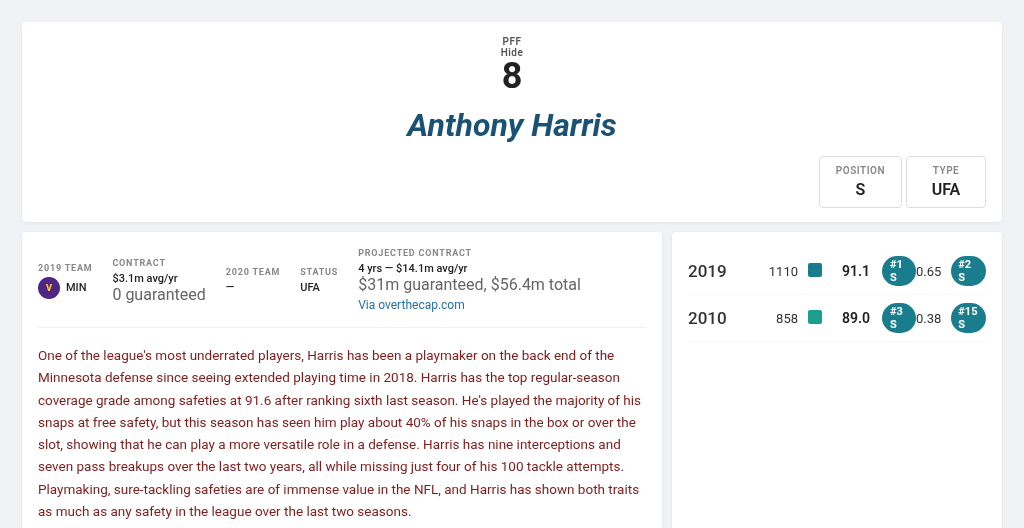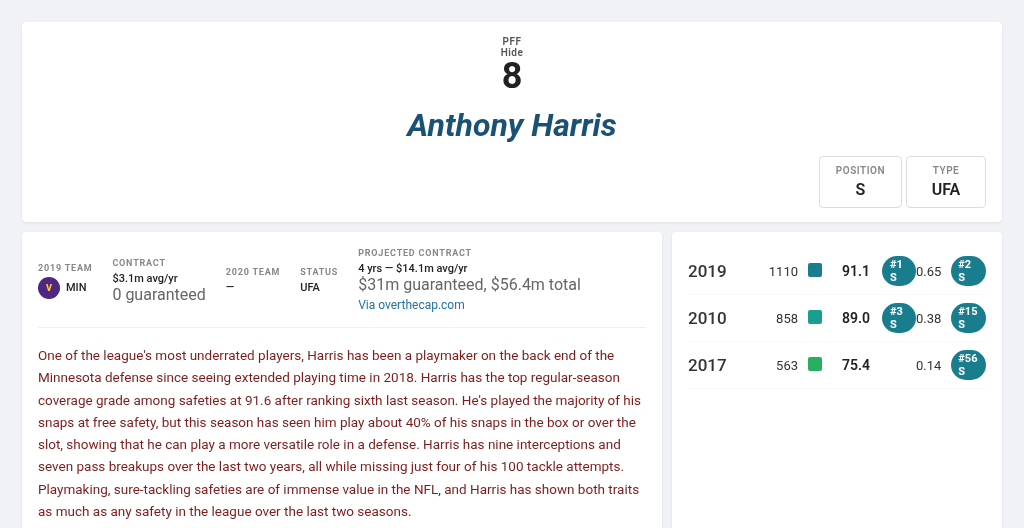--- a/index.html
+++ b/index.html
@@ -381,31 +381,16 @@
           <div class="grade-dot" style="background:#1a9e8e"></div>
           <span class="grade-value">89.0</span>
         </div>
         <span class="rank-badge badge-teal">#3 S</span>
       </div>
       <div class="war-cell">
         <span class="war">0.38</span>
         <span class="war-badge badge-teal">#15 S</span>
       </div>
     </div>
-          <div class="stats-row">
-      <div class="year">2017</div>
-      <div class="snaps">563</div>
-      <div class="grade-cell">
-        <div class="grade-bar-wrap">
-          <div class="grade-dot" style="background:#27ae60"></div>
-          <span class="grade-value">75.4</span>
-        </div>
-
-      </div>
-      <div class="war-cell">
-        <span class="war">0.14</span>
-        <span class="war-badge badge-teal">#56 S</span>
-      </div>
-    </div>
         </div>
     </div>
   </div>
 </div>
 
 </body></html>

